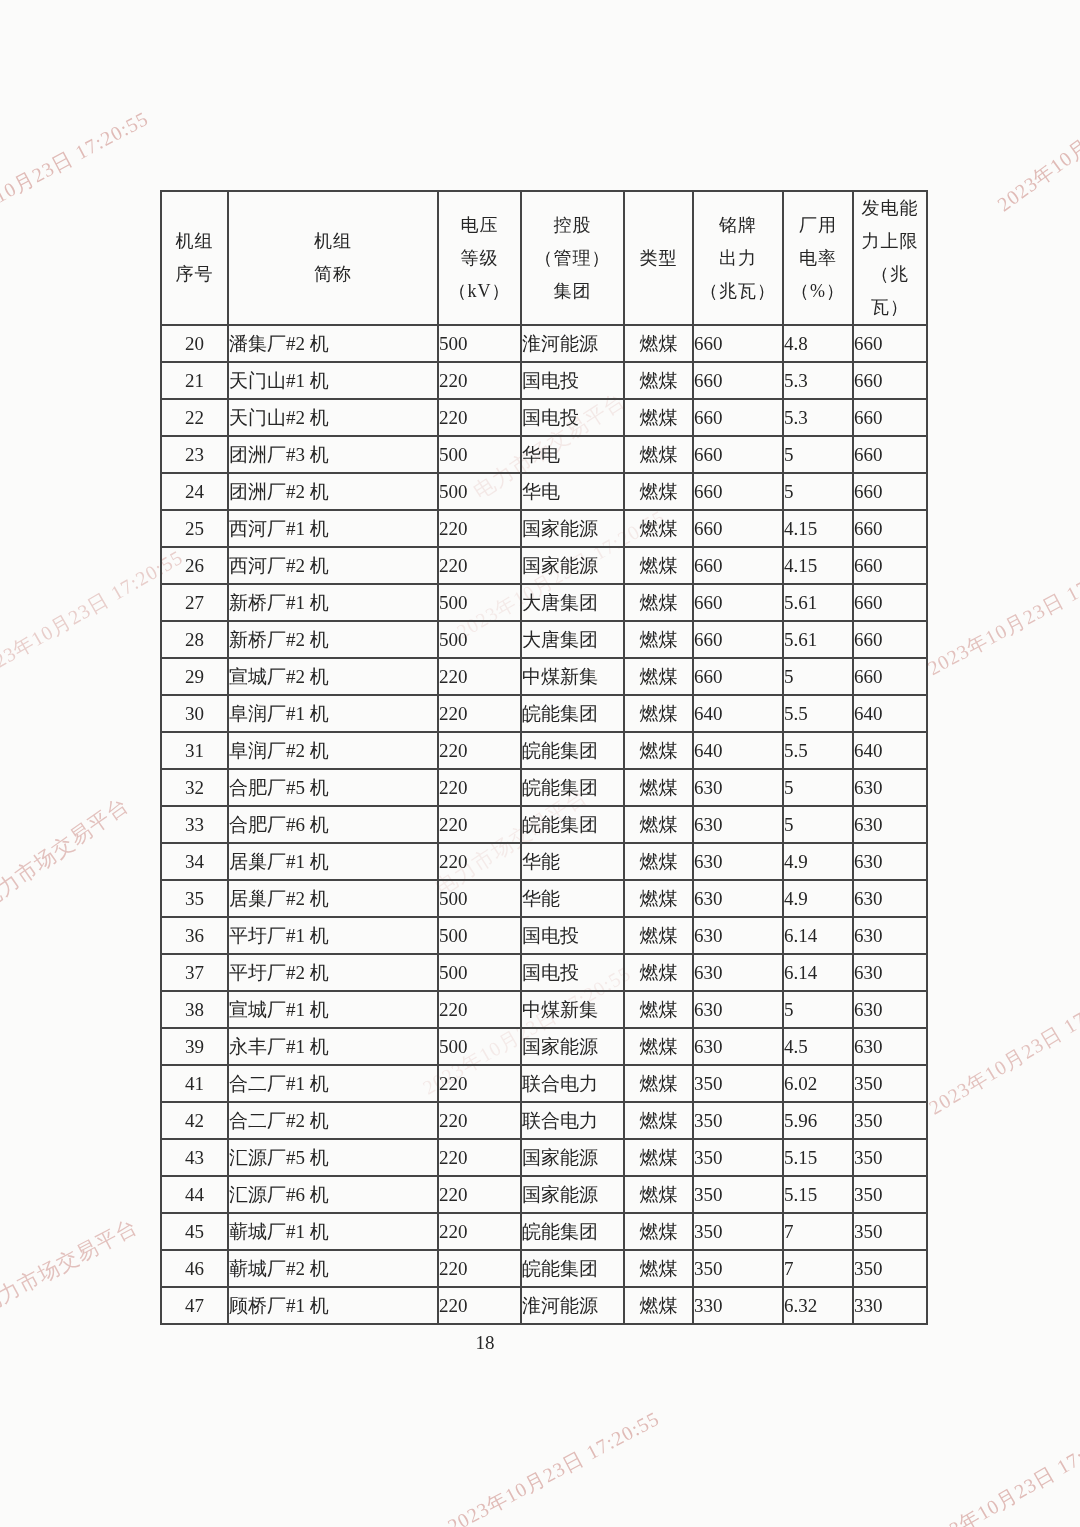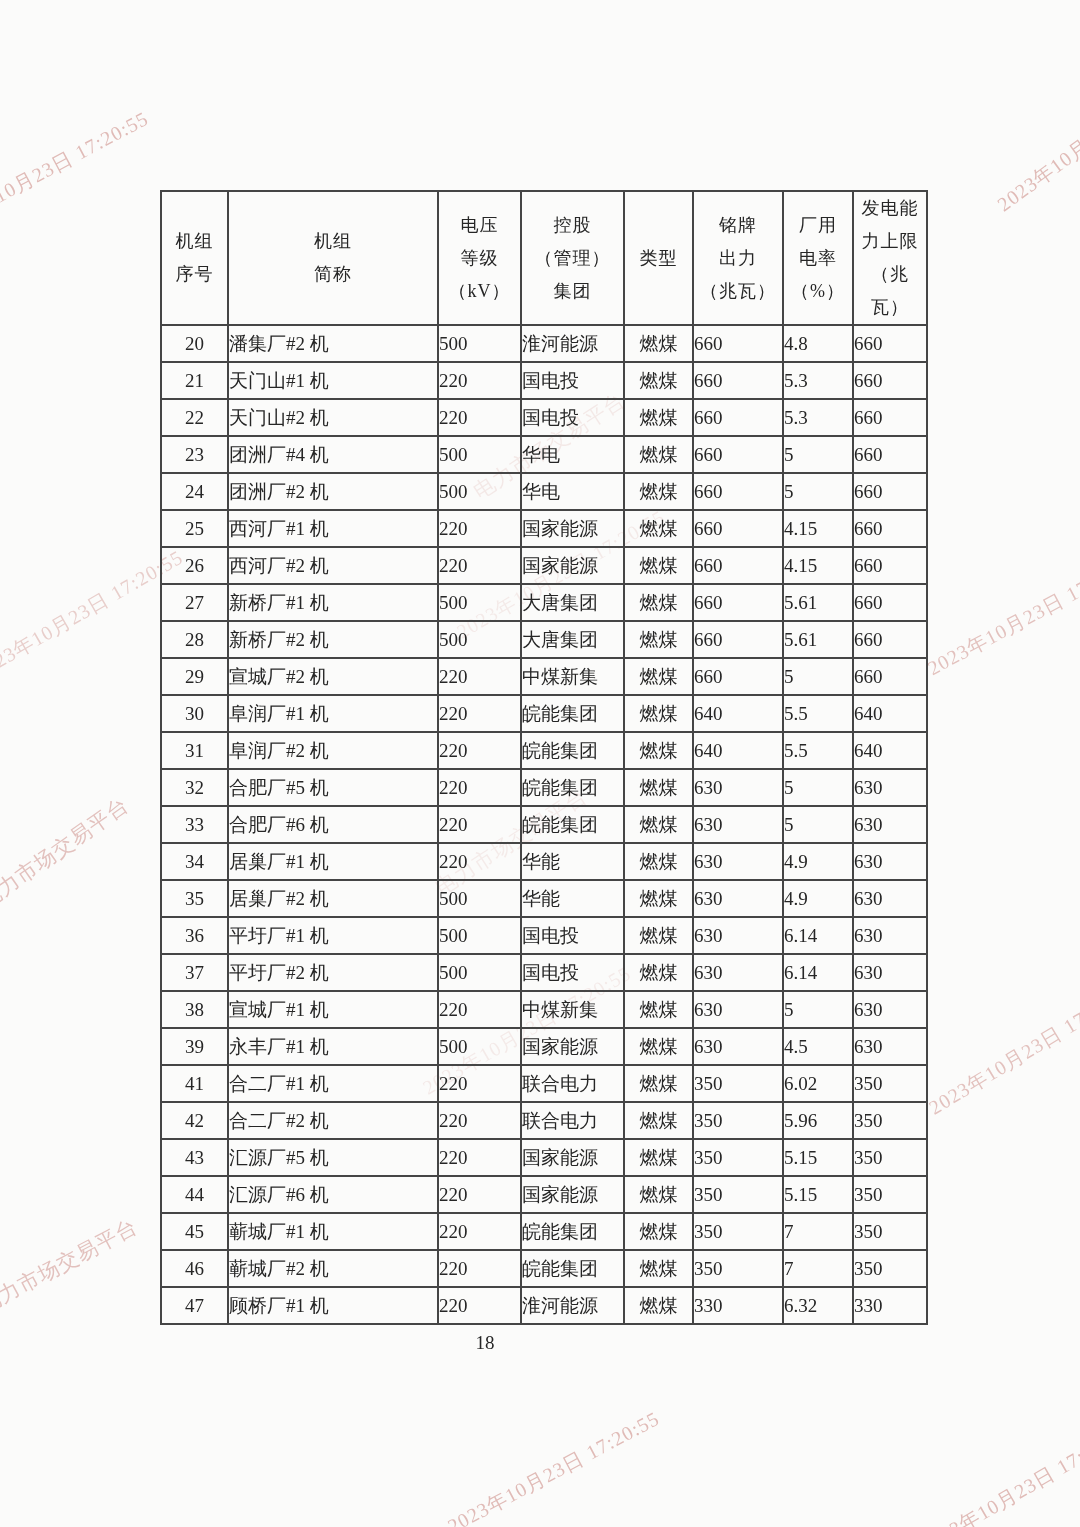--- a/index.html
+++ b/index.html
@@ -157,21 +157,21 @@
           <td class="c1">天门山#2 机</td>
           <td class="c2">220</td>
           <td class="c3">国电投</td>
           <td class="c4">燃煤</td>
           <td class="c5">660</td>
           <td class="c6">5.3</td>
           <td class="c7">660</td>
         </tr>
         <tr>
           <td class="c0">23</td>
-          <td class="c1">团洲厂#4 机</td>
+          <td class="c1">团洲厂#3 机</td>
           <td class="c2">500</td>
           <td class="c3">华电</td>
           <td class="c4">燃煤</td>
           <td class="c5">660</td>
           <td class="c6">5</td>
           <td class="c7">660</td>
         </tr>
         <tr>
           <td class="c0">24</td>
           <td class="c1">团洲厂#2 机</td>

